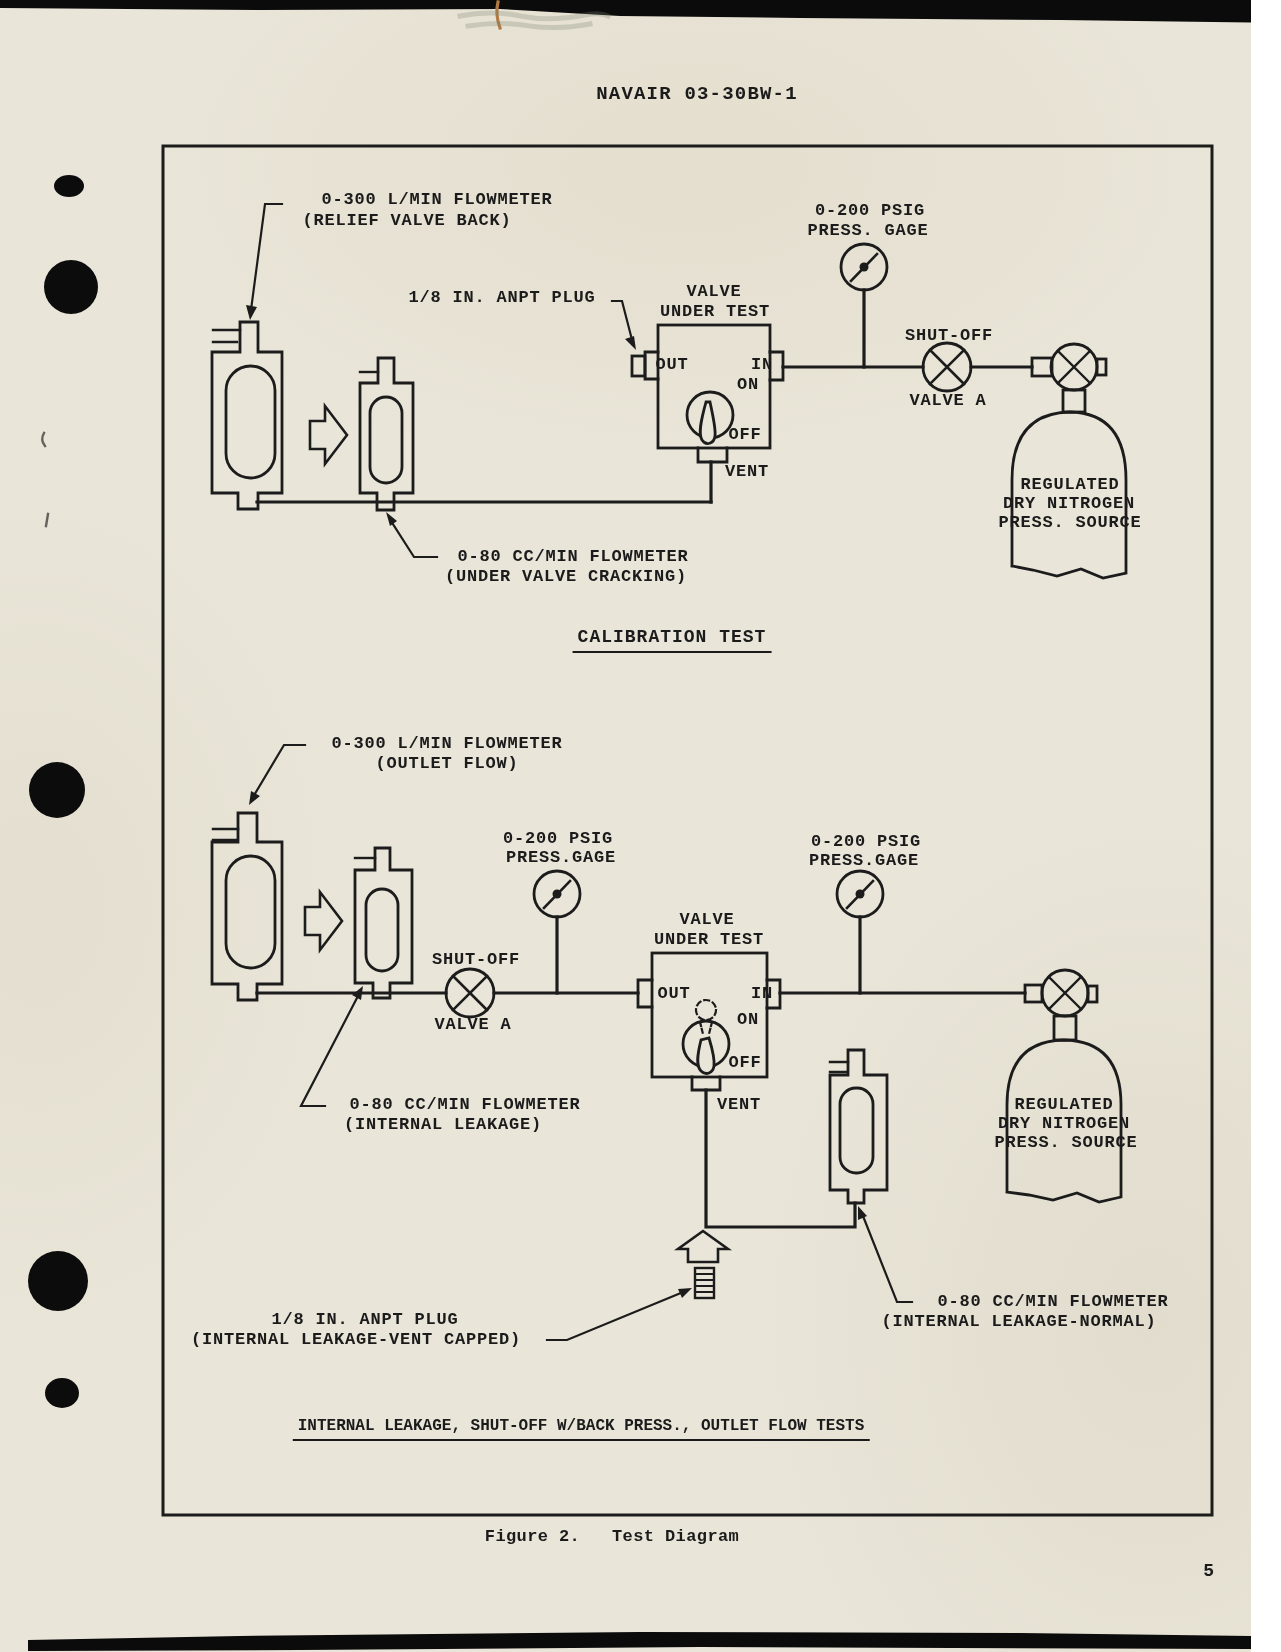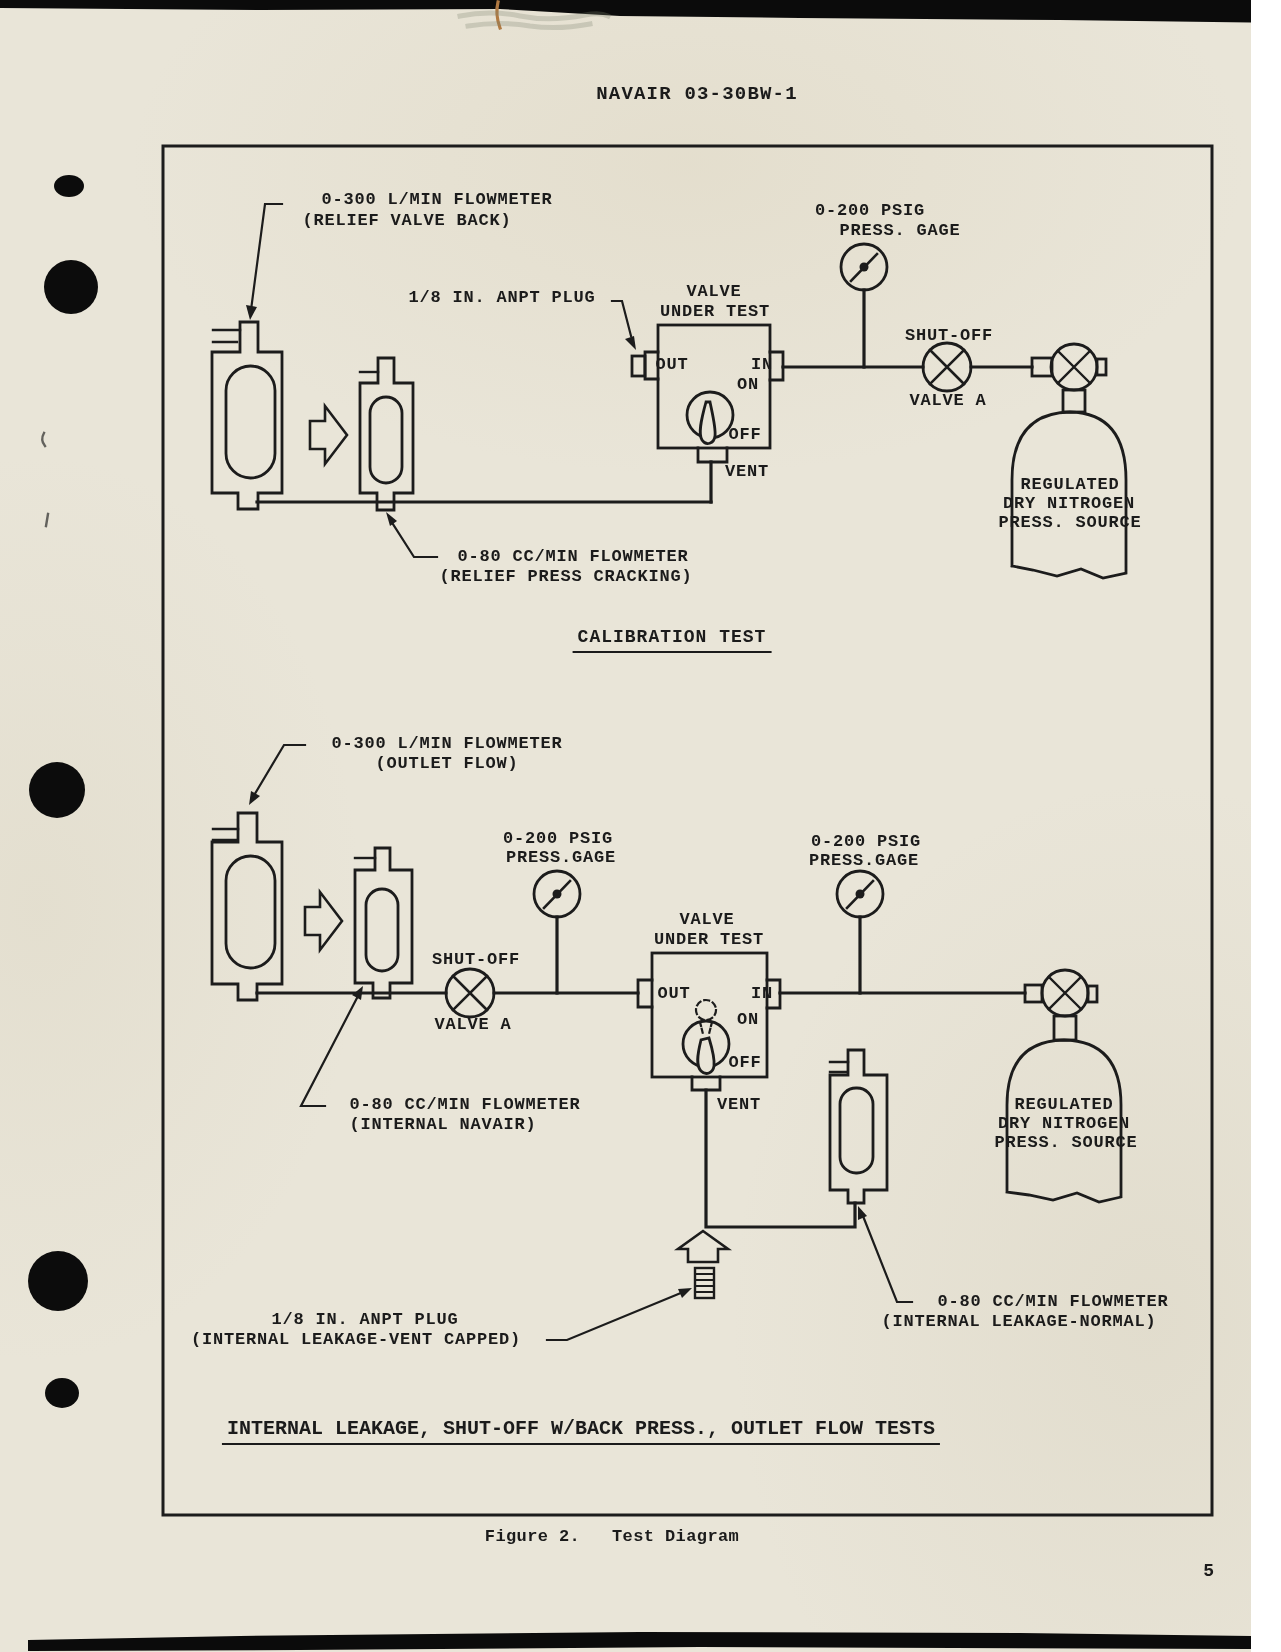--- a/index.html
+++ b/index.html
@@ -15,21 +15,21 @@
   }
   svg.art { position:absolute; left:0; top:0; }
   .lbl {
     position:absolute; white-space:nowrap; transform:translateX(-50%);
     font-weight:700; font-size:17px; letter-spacing:.8px; line-height:1.1;
     color:#1b1b1b;
   }
   .sect { font-size:18px; letter-spacing:1px; }
   .u { border-bottom:2.6px solid #1b1b1b; padding:0 5px 3px 5px; }
   .hdr { font-size:19px; letter-spacing:1.2px; }
-  .wide { letter-spacing:0; font-size:20px; }
+  .wide { letter-spacing:0; font-size:16px; }
   .cap { font-weight:600; font-size:17px; letter-spacing:.4px; white-space:pre; }
   .pg  { font-size:18px; font-weight:700; }
 </style>
 </head>
 <body>
 
 <div class="page">
 
   <svg class="art" width="1281" height="1652" viewBox="0 0 1281 1652" fill="none" stroke="#1c1c1c" stroke-width="2.8" stroke-linecap="square">
 
@@ -216,28 +216,28 @@
   <div class="lbl" style="left:407px; top:212px;">(RELIEF VALVE BACK)</div>
   <div class="lbl" style="left:502px; top:289px;">1/8 IN. ANPT PLUG</div>
   <div class="lbl" style="left:714px; top:283px;">VALVE</div>
   <div class="lbl" style="left:715px; top:303px;">UNDER TEST</div>
   <div class="lbl" style="left:672px; top:356px;">OUT</div>
   <div class="lbl" style="left:762px; top:356px;">IN</div>
   <div class="lbl" style="left:748px; top:376px;">ON</div>
   <div class="lbl" style="left:745px; top:426px;">OFF</div>
   <div class="lbl" style="left:747px; top:463px;">VENT</div>
   <div class="lbl" style="left:870px; top:202px;">0-200 PSIG</div>
-  <div class="lbl" style="left:900px; top:222px;">PRESS. GAGE</div>
+  <div class="lbl" style="left:868px; top:222px;">PRESS. GAGE</div>
   <div class="lbl" style="left:949px; top:327px;">SHUT-OFF</div>
   <div class="lbl" style="left:948px; top:392px;">VALVE A</div>
   <div class="lbl" style="left:1070px; top:476px;">REGULATED</div>
   <div class="lbl" style="left:1069px; top:495px;">DRY NITROGEN</div>
   <div class="lbl" style="left:1070px; top:514px;">PRESS. SOURCE</div>
   <div class="lbl" style="left:573px; top:548px;">0-80 CC/MIN FLOWMETER</div>
-  <div class="lbl" style="left:566px; top:568px;">(RELIEF PRESS CRACKING)</div>
+  <div class="lbl" style="left:566px; top:568px;">(UNDER VALVE CRACKING)</div>
   <div class="lbl sect u" style="left:672px; top:628px;">CALIBRATION TEST</div>
 
   <div class="lbl" style="left:447px; top:735px;">0-300 L/MIN FLOWMETER</div>
   <div class="lbl" style="left:447px; top:755px;text-align:center;">(OUTLET FLOW)</div>
   <div class="lbl" style="left:558px; top:830px;">0-200 PSIG</div>
   <div class="lbl" style="left:561px; top:849px;">PRESS.GAGE</div>
   <div class="lbl" style="left:866px; top:833px;">0-200 PSIG</div>
   <div class="lbl" style="left:864px; top:852px;">PRESS.GAGE</div>
   <div class="lbl" style="left:476px; top:951px;">SHUT-OFF</div>
   <div class="lbl" style="left:473px; top:1016px;">VALVE A</div>
@@ -245,21 +245,21 @@
   <div class="lbl" style="left:709px; top:931px;">UNDER TEST</div>
   <div class="lbl" style="left:674px; top:985px;">OUT</div>
   <div class="lbl" style="left:762px; top:985px;">IN</div>
   <div class="lbl" style="left:748px; top:1011px;">ON</div>
   <div class="lbl" style="left:745px; top:1054px;">OFF</div>
   <div class="lbl" style="left:739px; top:1096px;">VENT</div>
   <div class="lbl" style="left:1064px; top:1096px;">REGULATED</div>
   <div class="lbl" style="left:1064px; top:1115px;">DRY NITROGEN</div>
   <div class="lbl" style="left:1066px; top:1134px;">PRESS. SOURCE</div>
   <div class="lbl" style="left:465px; top:1096px;">0-80 CC/MIN FLOWMETER</div>
-  <div class="lbl" style="left:443px; top:1116px;">(INTERNAL NAVAIR)</div>
+  <div class="lbl" style="left:443px; top:1116px;">(INTERNAL LEAKAGE)</div>
   <div class="lbl" style="left:365px; top:1311px;">1/8 IN. ANPT PLUG</div>
   <div class="lbl" style="left:356px; top:1331px;">(INTERNAL LEAKAGE-VENT CAPPED)</div>
   <div class="lbl" style="left:1053px; top:1293px;">0-80 CC/MIN FLOWMETER</div>
   <div class="lbl" style="left:1019px; top:1313px;">(INTERNAL LEAKAGE-NORMAL)</div>
   <div class="lbl wide u" style="left:581px; top:1418px;">INTERNAL LEAKAGE, SHUT-OFF W/BACK PRESS., OUTLET FLOW TESTS</div>
 
   <div class="lbl cap" style="left:612px; top:1528px;">Figure 2.   Test Diagram</div>
   <div class="lbl pg" style="left:1209px; top:1562px;">5</div>
 
 </div>

